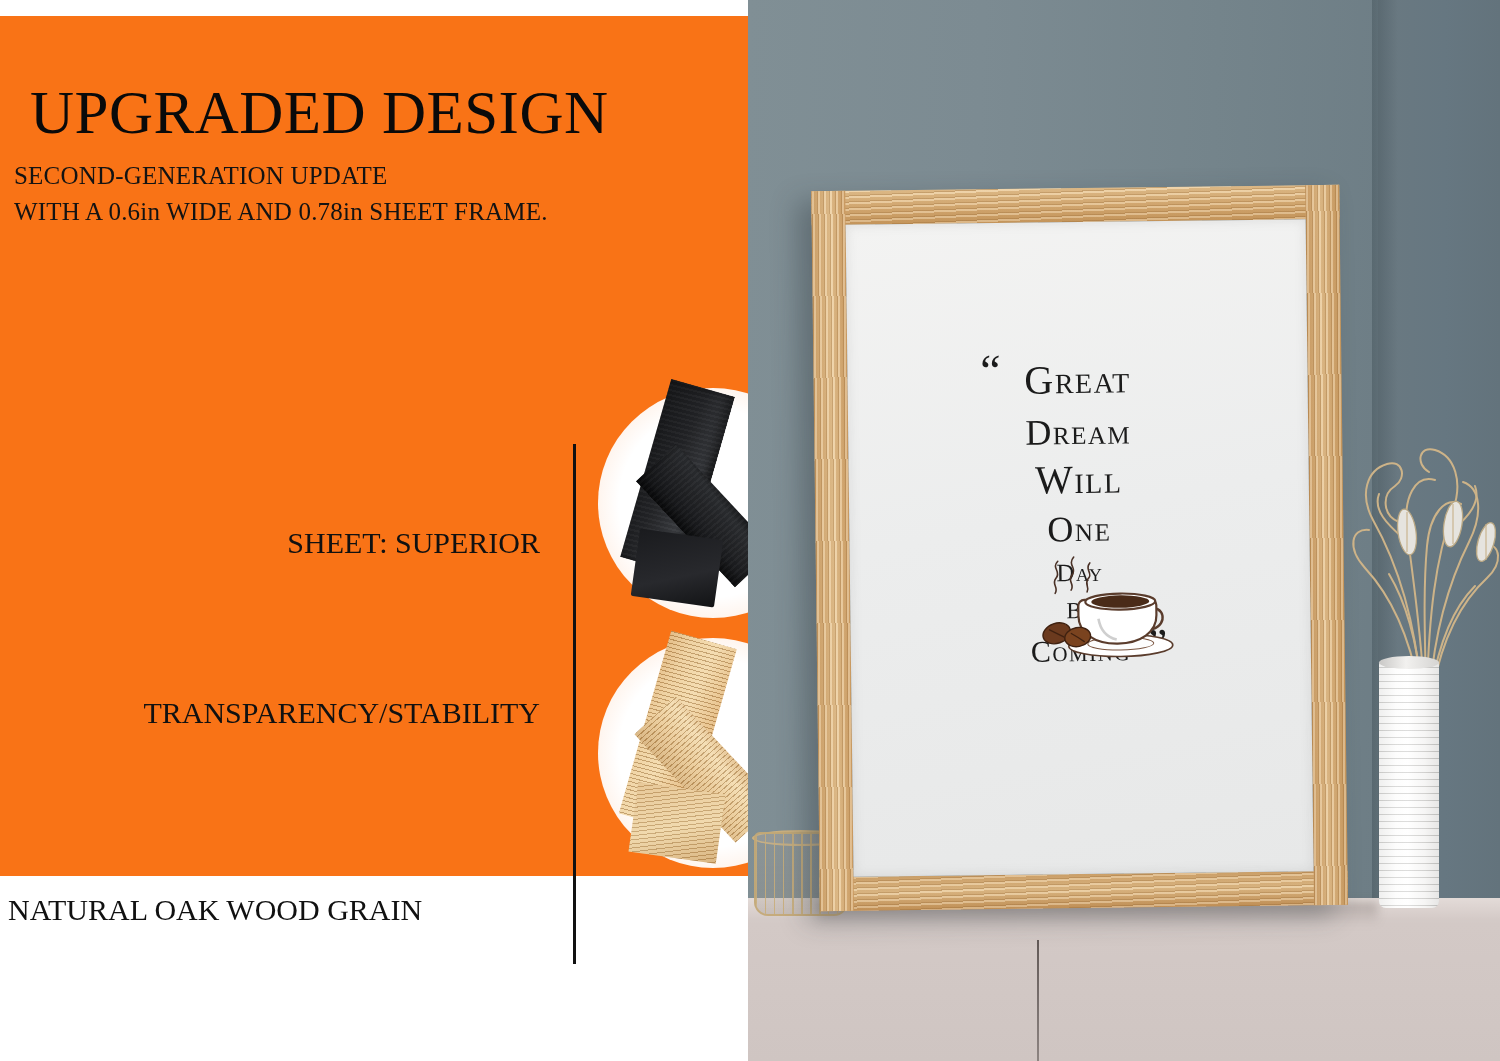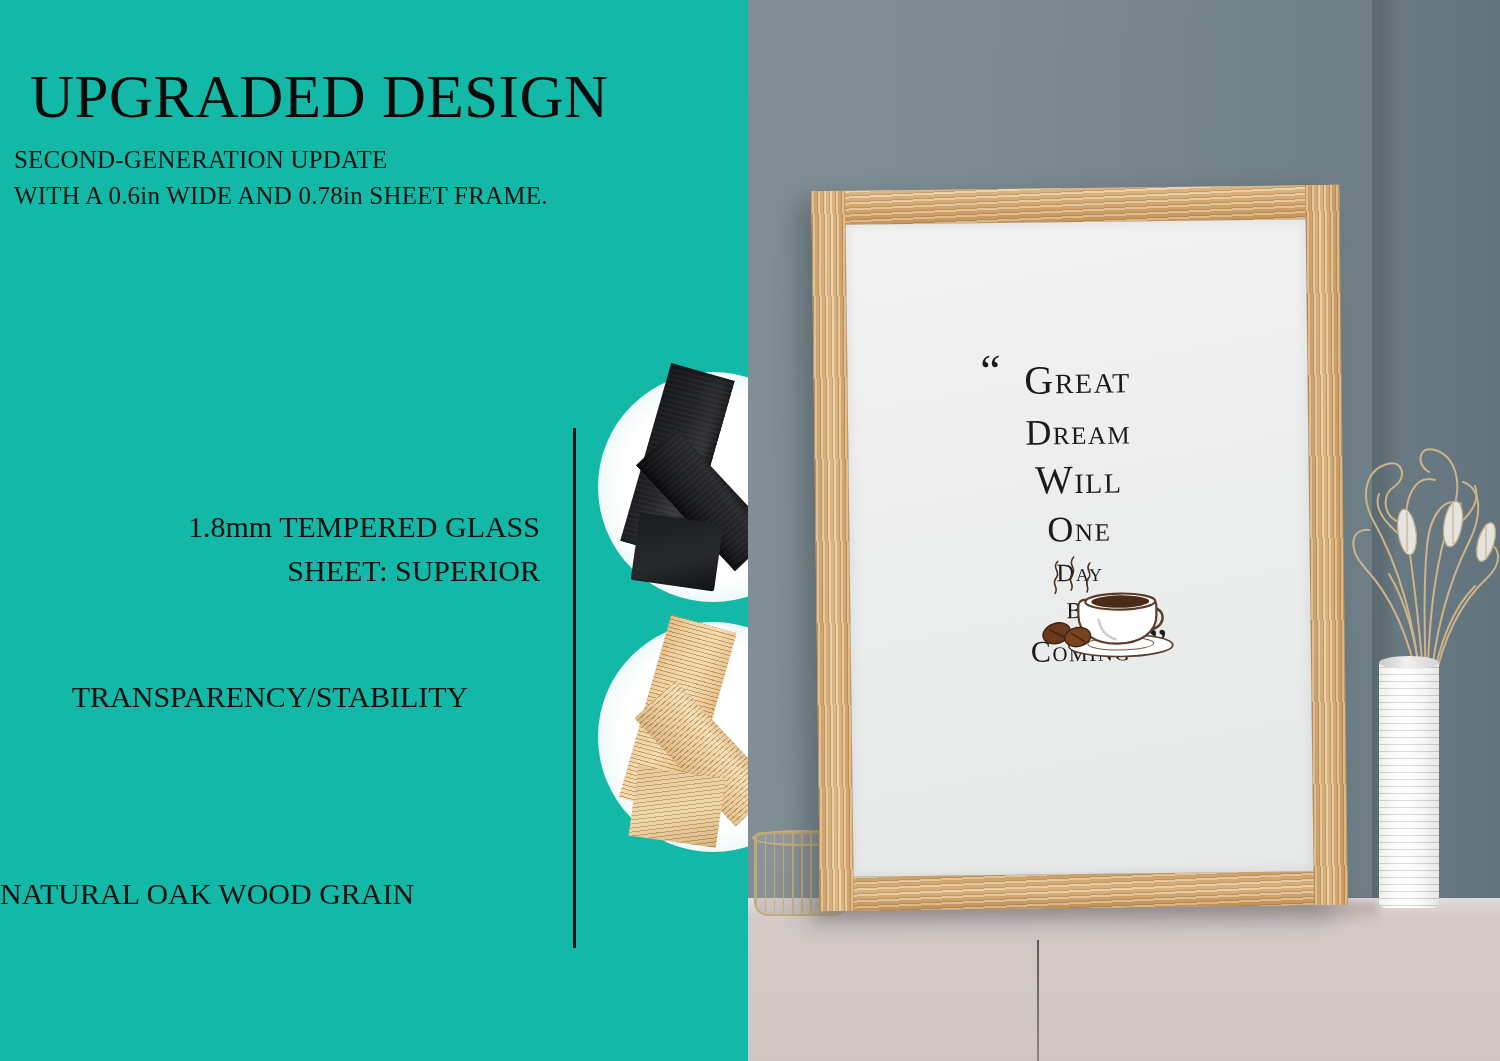--- a/index.html
+++ b/index.html
@@ -3,41 +3,41 @@
 <meta charset="utf-8">
 <style>
   html,body{margin:0;padding:0;background:#fff;}
   body{
     font-family:"Liberation Serif", serif;
     width:1500px;height:1061px;overflow:hidden;
   }
   #stage{position:relative;width:1500px;height:1061px;background:#ffffff;overflow:hidden;}
 
   
-  #left-panel{position:absolute;left:0;top:0;width:748px;height:1061px;background:#14b8a6;}
+  #left-panel{position:absolute;left:0;top:16px;width:748px;height:860px;background:#f97316;}
 
   #headline{
     position:absolute;left:30px;top:66px;
     font-size:61px;letter-spacing:0.5px;color:#0a0a0a;
     font-family:"Liberation Serif", serif;white-space:nowrap;line-height:1;
   }
   #subline1{
     position:absolute;left:14px;top:146px;font-size:25px;color:#131313;
     letter-spacing:0.2px;white-space:nowrap;text-align:right;
   }
   #subline2{
     position:absolute;left:14px;top:182px;font-size:25px;color:#131313;
     letter-spacing:0.2px;white-space:nowrap;
   }
 
   .feature{position:absolute;color:#111;font-size:30px;line-height:1.45;}
   .feature .l{display:block;}
   #feature-glass{left:0;top:505px;width:540px;text-align:right;}
-  #feature-clarity{left:0;top:675px;width:540px;text-align:center;}
-  #feature-oak{left:0;top:872px;width:545px;text-align:left;}
+  #feature-clarity{left:0;top:675px;width:540px;text-align:right;}
+  #feature-oak{left:0;top:872px;width:545px;text-align:left;padding-left:8px;}
 
   #vert-divider{
     position:absolute;left:573px;top:428px;width:3px;height:520px;background:#111;
   }
 
   
   .sample-glow{
     position:absolute;border-radius:50%;
     background:radial-gradient(circle at 50% 50%, #ffffff 0%, #ffffff 58%, rgba(255,255,255,0.92) 72%, rgba(255,255,255,0.0) 100%);
   }
@@ -241,21 +241,20 @@
 
 <div id="stage">
 
   <div id="left-panel">
 
     <div id="headline">UPGRADED DESIGN</div>
     <div id="subline1">SECOND-GENERATION UPDATE</div>
     <div id="subline2">WITH A 0.6in WIDE AND 0.78in SHEET FRAME.</div>
 
     <div class="feature" id="feature-glass">
-      <span class="l">1.8mm TEMPERED GLASS</span>
       <span class="l">SHEET: SUPERIOR</span>
     </div>
 
     <div class="feature" id="feature-clarity">
       <span class="l">TRANSPARENCY/STABILITY</span>
     </div>
 
     <div class="feature" id="feature-oak">
       <span class="l">NATURAL OAK WOOD GRAIN</span>
     </div>

